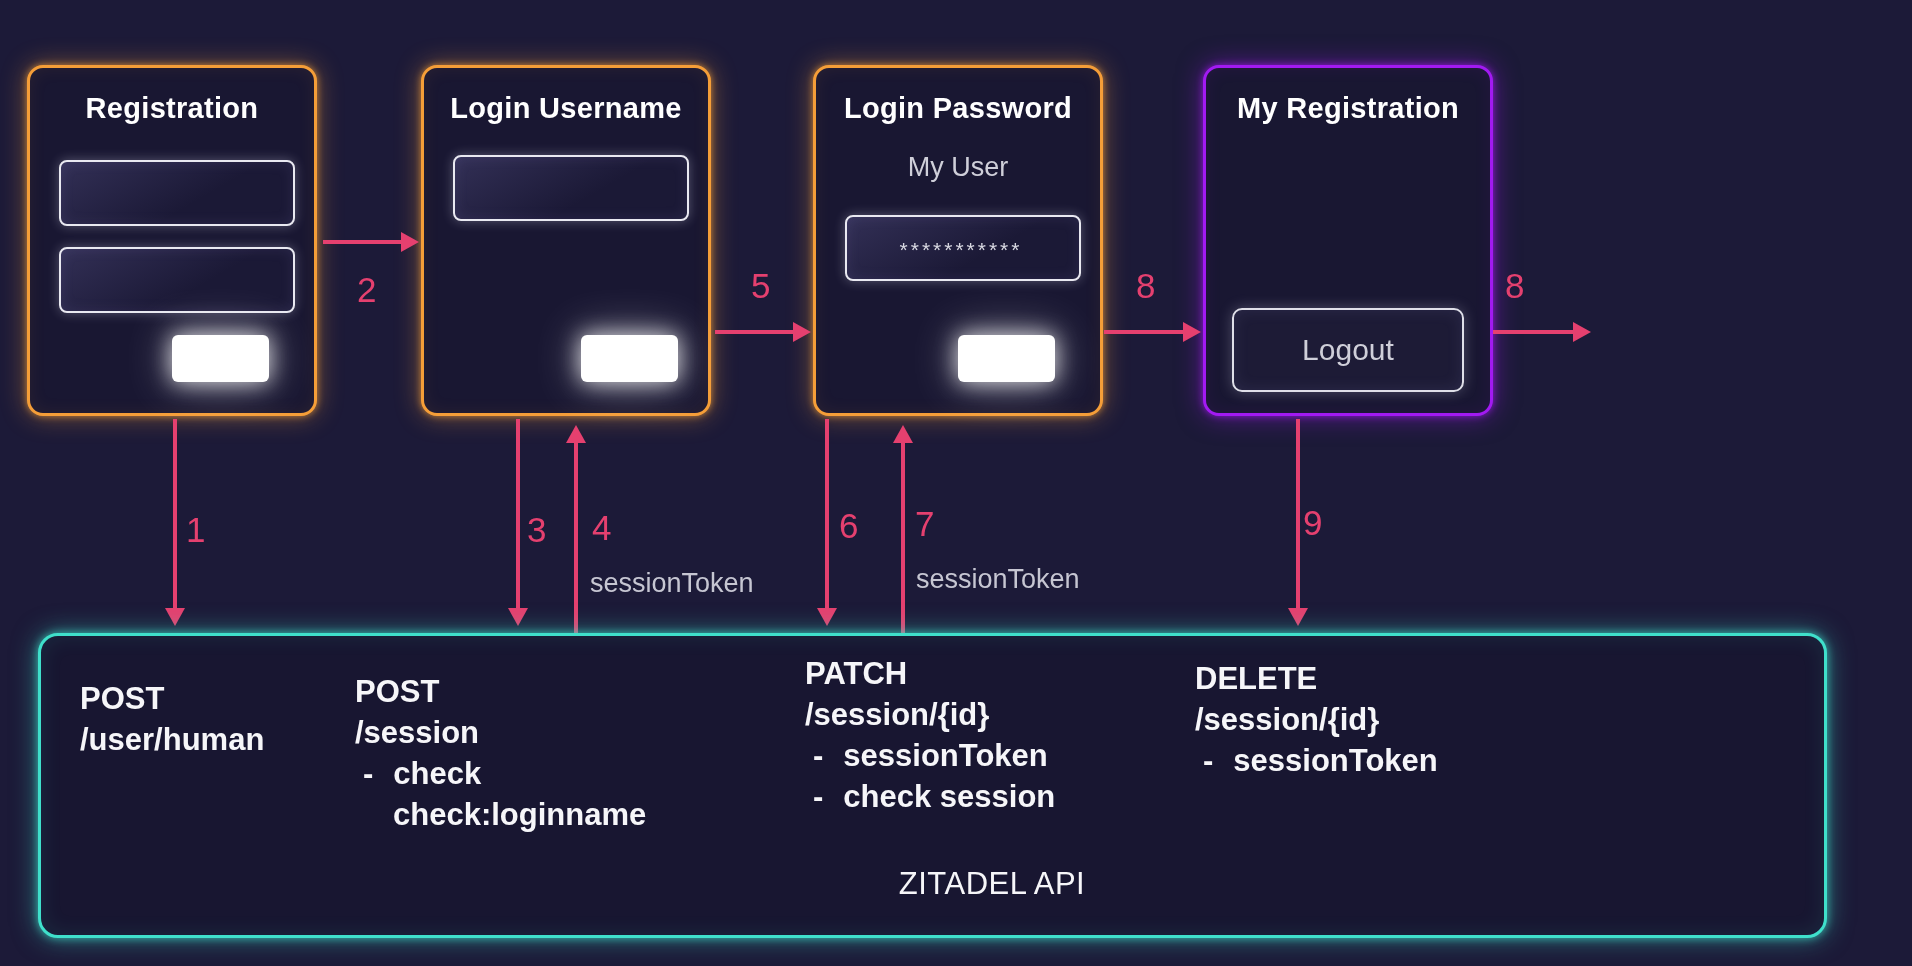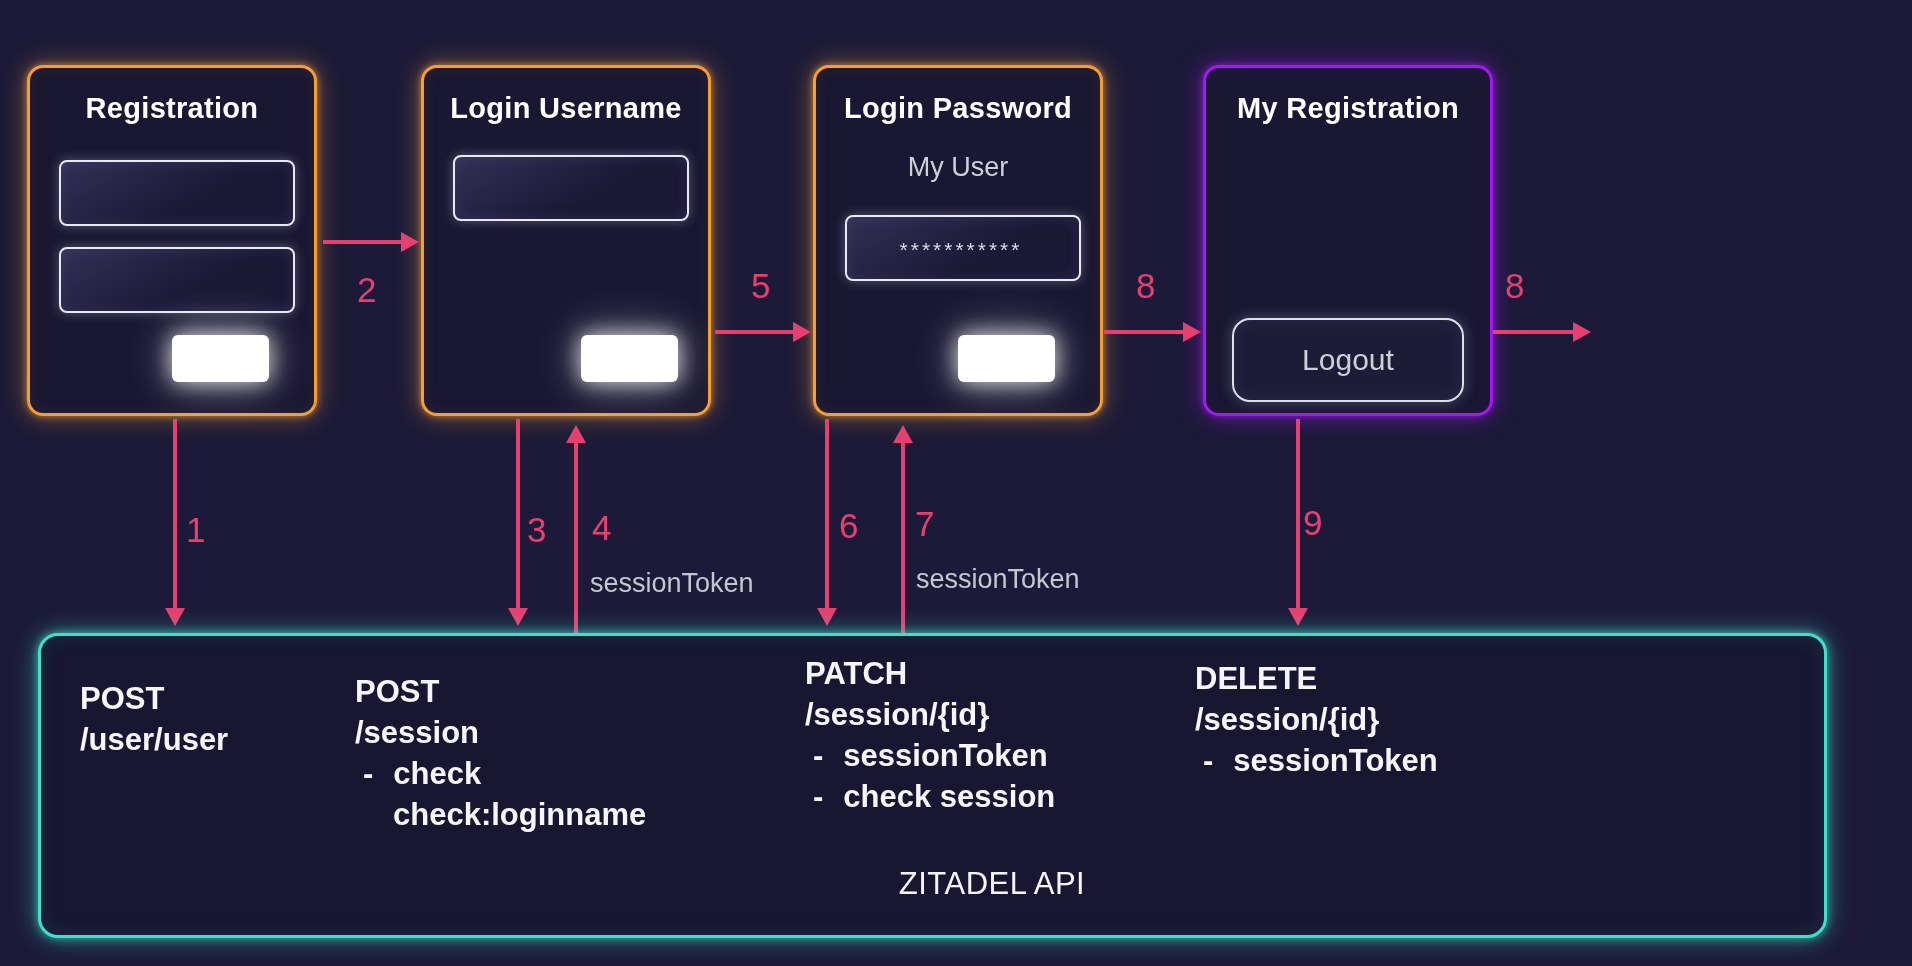--- a/index.html
+++ b/index.html
@@ -46,22 +46,22 @@
   .user-label{
     position:absolute;top:84px;left:0;right:0;text-align:center;
     color:#cfcfd9;font-size:27px;font-weight:300;
   }
   .pw-mask{
     position:absolute;top:147px;left:29px;width:232px;height:62px;
     display:flex;align-items:center;justify-content:center;
     color:#d9d9e2;font-size:21px;letter-spacing:3px;padding-top:8px;box-sizing:border-box;
   }
   .btn-logout{
-    position:absolute;top:250px;left:26px;right:26px;height:80px;
-    border:2px solid #dfdfe8;border-radius:18px;background:rgba(255,255,255,.02);
+    position:absolute;top:240px;left:26px;right:26px;height:80px;
+    border:2px solid #dfdfe8;border-radius:10px;background:rgba(255,255,255,.02);
     display:flex;align-items:center;justify-content:center;
     color:#cfcfd9;font-size:30px;font-weight:300;
     box-shadow:0 0 14px rgba(235,235,255,.25), inset 0 0 16px rgba(160,155,220,.12);
   }
   
   .arrow-h{position:absolute;height:4px;background:var(--pink);}
   .arrow-h::after{content:"";position:absolute;right:-16px;top:-8px;width:0;height:0;
     border-left:18px solid var(--pink);border-top:10px solid transparent;border-bottom:10px solid transparent;}
   .arrow-v{position:absolute;width:4px;background:var(--pink);}
   .arrow-v.down::after{content:"";position:absolute;bottom:-15px;left:-8px;width:0;height:0;
@@ -140,21 +140,21 @@
   <div class="num" style="left:1303px;top:503px">9</div>
   <div class="num" style="left:1505px;top:266px">8</div>
 
   <div class="stoken" style="left:590px;top:568px">sessionToken</div>
   <div class="stoken" style="left:916px;top:564px">sessionToken</div>
 
   <div class="api-box"></div>
 
   <div class="api-col" style="left:80px;top:678px">
     <div class="api-line">POST</div>
-    <div class="api-line">/user/user</div>
+    <div class="api-line">/user/human</div>
   </div>
 
   <div class="api-col" style="left:355px;top:671px">
     <div class="api-line">POST</div>
     <div class="api-line">/session</div>
     <div class="api-line bullet">
       <span>-</span>
       <span>check</span>
     </div>
     <div class="api-line cont">check:loginname</div>

